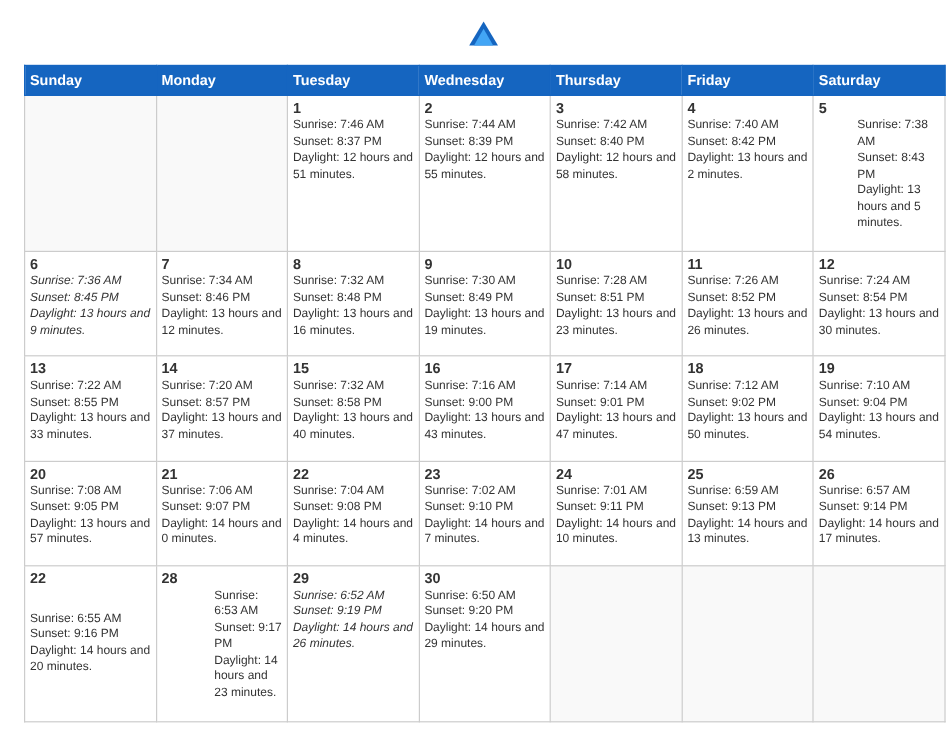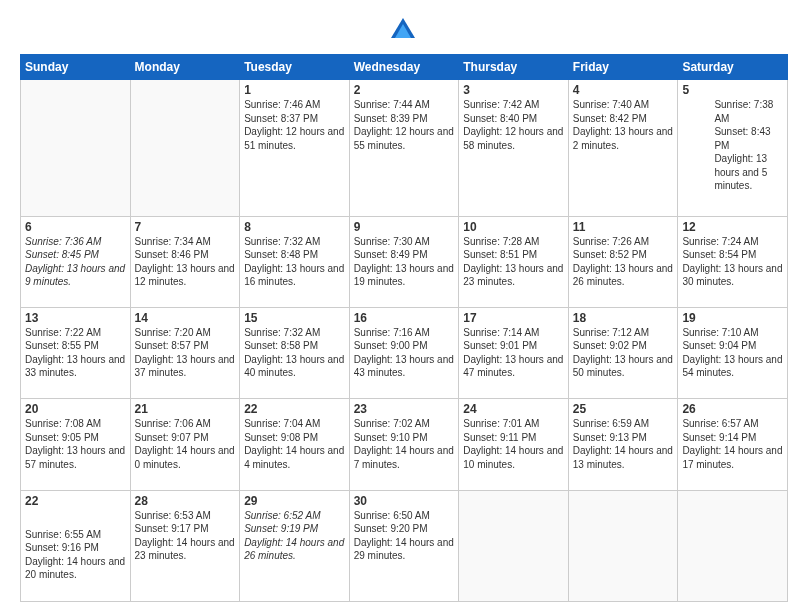--- a/index.html
+++ b/index.html
@@ -289,21 +289,21 @@
         </tr>
         <tr>
           <td>
             <span class="day-num">22</span>
             <div class="day-info" style="white-space: pre-line; margin-top: 20px;">Sunrise: 6:55 AM
 Sunset: 9:16 PM
 Daylight: 14 hours and 20 minutes.</div>
           </td>
           <td>
             <span class="day-num">28</span>
-            <div class="day-info" style="white-space: pre-line;">Sunrise: 6:53 AM
+            <div class="day-info" style="white-space: pre-line; margin-left: 44px;">Sunrise: 6:53 AM
 Sunset: 9:17 PM
 Daylight: 14 hours and 23 minutes.</div>
           </td>
           <td>
             <span class="day-num">29</span>
             <div class="day-info" style="white-space: pre-line; font-style: italic;">Sunrise: 6:52 AM
 Sunset: 9:19 PM
 Daylight: 14 hours and 26 minutes.</div>
           </td>
           <td>

